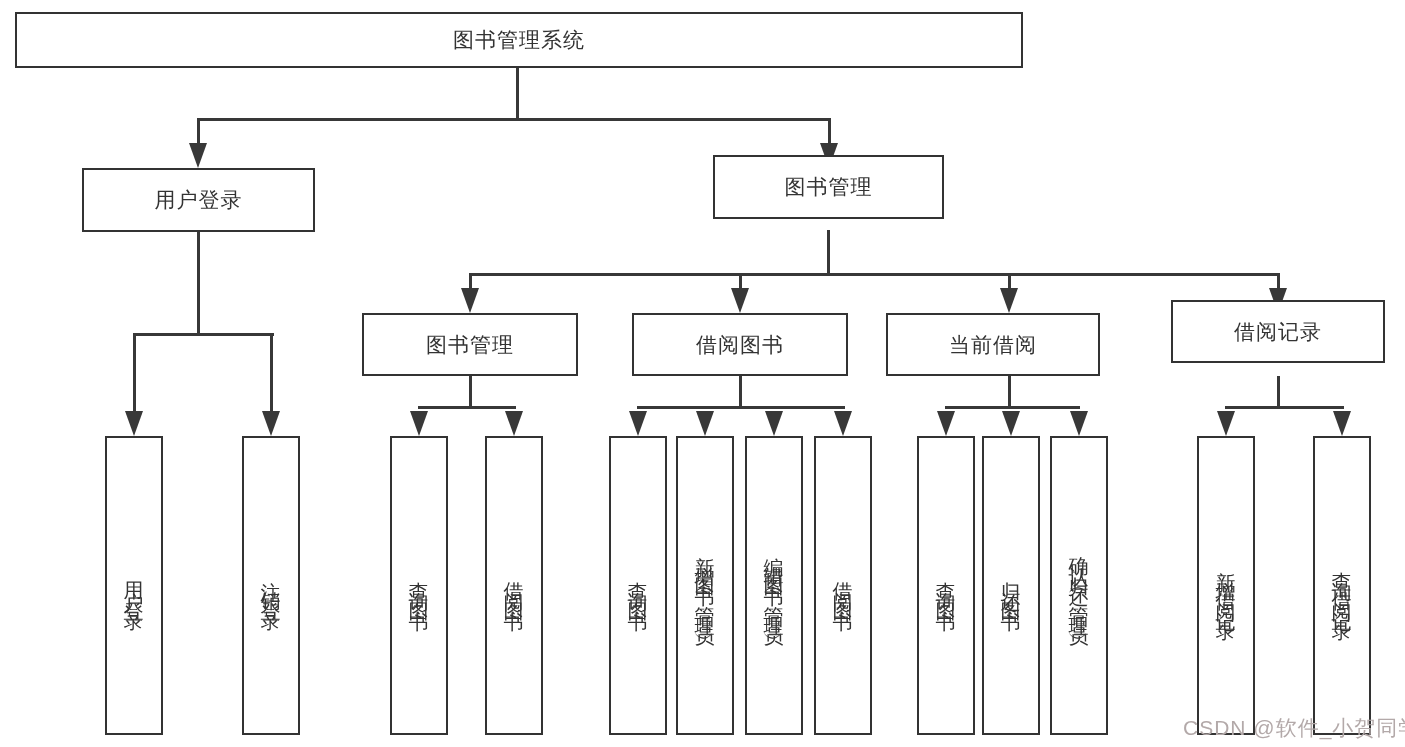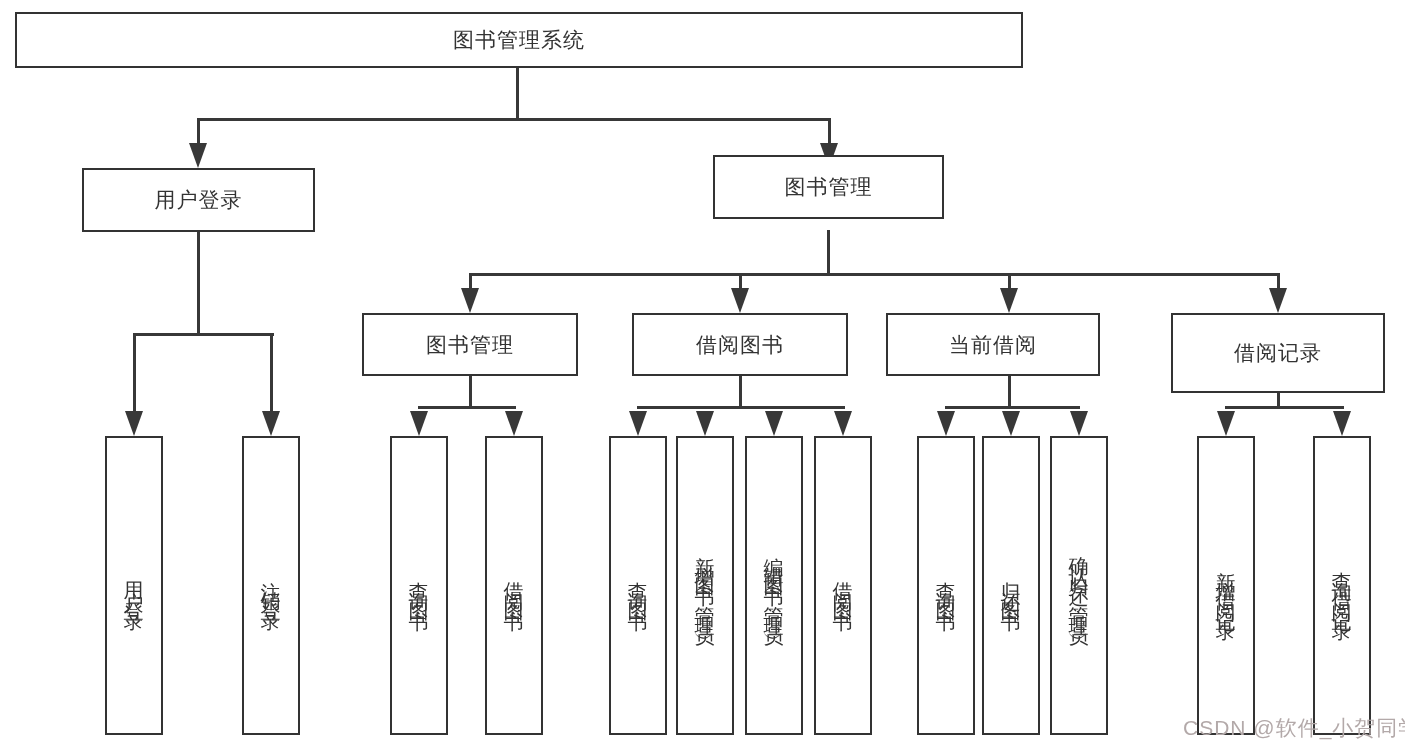--- a/index.html
+++ b/index.html
@@ -102,21 +102,21 @@
 
   <div class="node hnode" style="left:362px;top:313px;width:216px;height:63px">
     <span>图书管理</span>
   </div>
   <div class="node hnode" style="left:632px;top:313px;width:216px;height:63px">
     <span>借阅图书</span>
   </div>
   <div class="node hnode" style="left:886px;top:313px;width:214px;height:63px">
     <span>当前借阅</span>
   </div>
-  <div class="node hnode" style="left:1171px;top:313px;width:214px;height:80px">
+  <div class="node hnode" style="left:1171px;top:300px;width:214px;height:63px">
     <span>借阅记录</span>
   </div>
 
   <div class="node vnode" style="left:105px;top:436px;width:58px;height:299px">
     <span class="vtext">用户登录</span>
   </div>
   <div class="node vnode" style="left:242px;top:436px;width:58px;height:299px">
     <span class="vtext">注销登录</span>
   </div>
 

